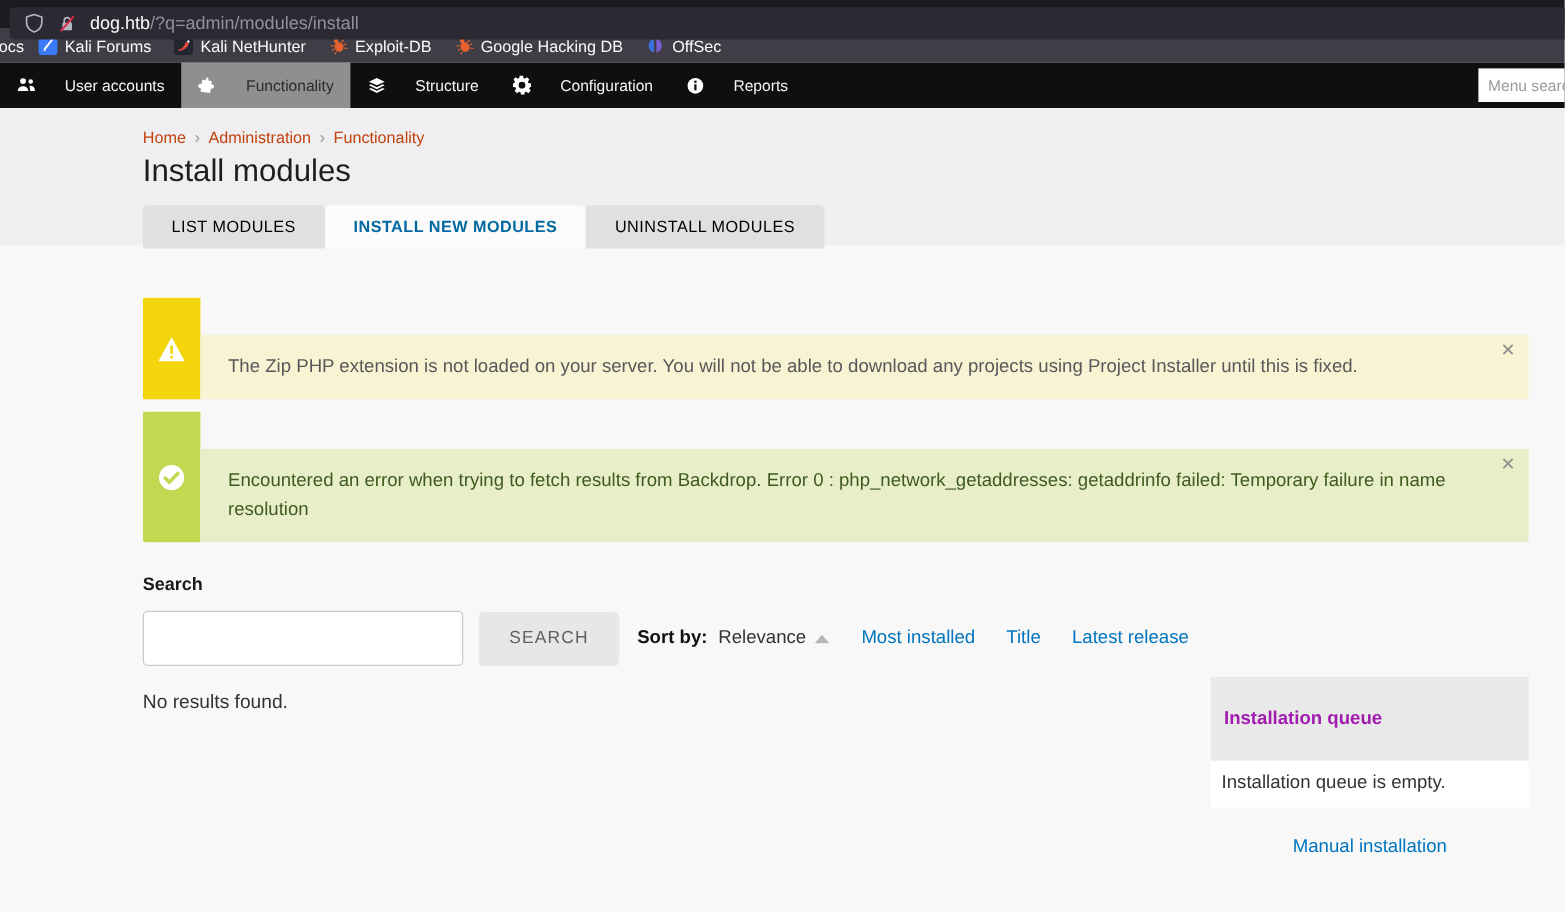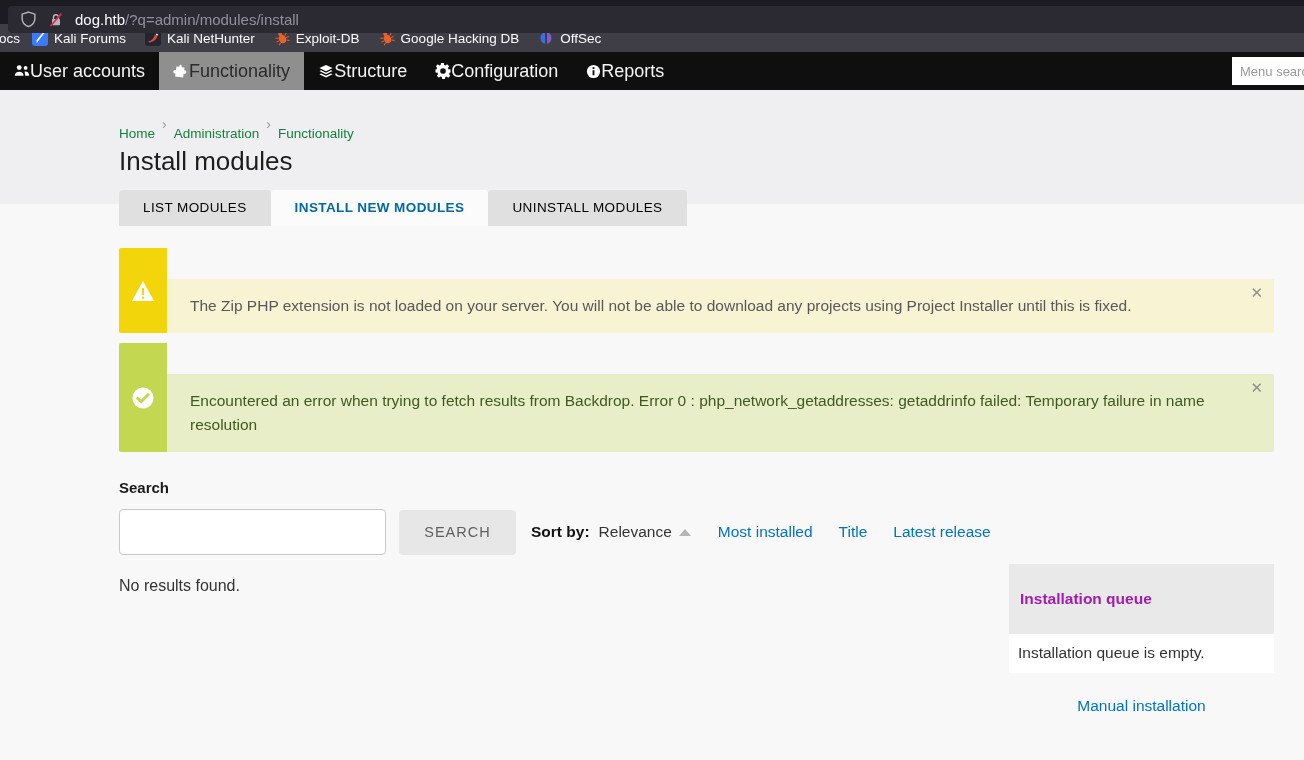--- a/index.html
+++ b/index.html
@@ -15,33 +15,33 @@
   .url-text { font-size:15px; color:#fbfbfe; white-space:nowrap; }
   .url-text .path { color:#91919e; }
 
   .bookmarks { height:28px; background:#3f3e46; display:flex; align-items:center;
                color:#fbfbfe; font-size:13.5px; }
   .bm-item { display:flex; align-items:center; gap:6px; margin-right:19px; white-space:nowrap; }
   .bm-item:first-child { margin-left:-1px; margin-right:12px; }
   .bm-item svg { display:block; }
 
   .adminbar { position:relative; height:38px; background:#0f0f0f; display:flex; align-items:stretch; }
-  .ab-item { display:flex; align-items:center; gap:0; padding:0 14px;
-             color:#f4f4f4; font-size:18px; white-space:nowrap; cursor:default; }
+  .ab-item { display:flex; align-items:center; gap:24px; padding:0 14px;
+             color:#f4f4f4; font-size:13px; white-space:nowrap; cursor:default; }
   .ab-item.active { background:#8f8f8f; color:#2b2b2b; }
   .ab-item svg { display:block; }
   .menu-search { position:absolute; right:0; top:5px; width:72px; height:28px;
                  border:none; background:#fff; font-family:"Liberation Sans",sans-serif;
                  font-size:13px; color:#444; padding:0 0 0 8px; outline:none; }
   .menu-search::placeholder { color:#9a9a9a; }
 
   
   .page-header { background:#efeff1; height:114px; padding:16px 0 0 119px; }
   .breadcrumb { font-size:13.5px; color:#8b8b8b; display:flex; align-items:center; }
-  .breadcrumb a { color:#15803d; text-decoration:none;margin-top:20px; }
+  .breadcrumb a { color:#c2410c; text-decoration:none; }
   .bc-sep { margin:0 7px; color:#9a9a9a; font-size:14px; }
   .page-title { margin-top:5px; font-size:26px; font-weight:400; color:#1d1d1d; }
   .tabs { margin-top:13px; display:flex; }
   .tab { height:36px; line-height:36px; padding:0 24px; background:#e0e0e0;
          color:#000000; font-size:13.5px; letter-spacing:.4px;
          border-radius:4px 4px 0 0; cursor:pointer; white-space:nowrap; }
   .tab.active { background:#fbfbfc; color:#0369a1; font-weight:bold; }
 
   .content { position:relative; padding:44px 30px 0 119px; }
 

